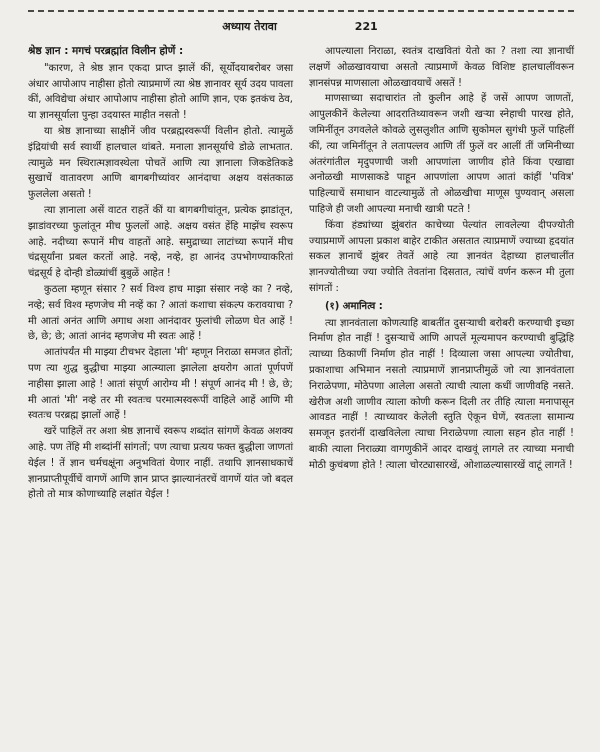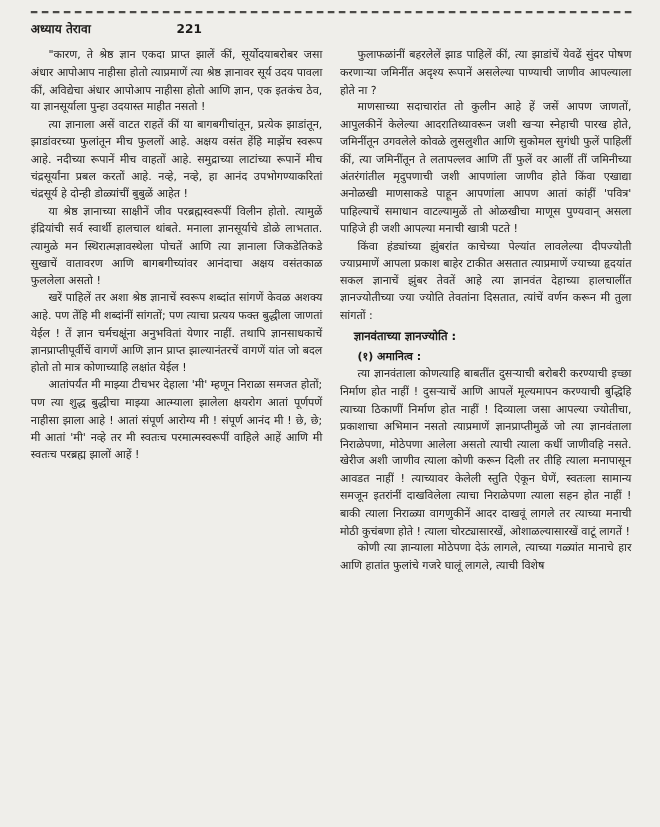--- a/index.html
+++ b/index.html
@@ -19,21 +19,21 @@
     box-sizing: border-box;
     padding: 8px 26px 10px 28px;
   }
   .top-rule {
     border-top: 2px dashed #4a4946;
     height: 0;
     margin: 2px 0 6px 0;
   }
   .header-row {
     display: flex;
-    justify-content: flex-start;
+    justify-content: center;
     align-items: baseline;
     gap: 78px;
     font-size: 11px;
     font-weight: bold;
     margin-bottom: 10px;
     padding-right: 2px;
   }
   .columns {
     display: flex;
     gap: 16px;
@@ -73,32 +73,32 @@
   <div class="top-rule"></div>
 
   <div class="header-row">
     <span>अध्याय तेरावा</span>
     <span>221</span>
   </div>
 
   <div class="columns">
 
     <div class="col">
+      <h3>श्रेष्ठ ज्ञान : मगचं परब्रह्मांत विलीन होणें :</h3>
       <p>"कारण, ते श्रेष्ठ ज्ञान एकदा प्राप्त झालें कीं, सूर्योदयाबरोबर जसा अंधार आपोआप नाहीसा होतो त्याप्रमाणें त्या श्रेष्ठ ज्ञानावर सूर्य उदय पावला कीं, अविद्येचा अंधार आपोआप नाहीसा होतो आणि ज्ञान, एक इतकंच ठेव, या ज्ञानसूर्याला पुन्हा उदयास्त माहीत नसतो !</p>
+      <p>या श्रेष्ठ ज्ञानाच्या साक्षीनें जीव परब्रह्मस्वरूपीं विलीन होतो. त्यामुळें इंद्रियांची सर्व स्वार्थी हालचाल थांबते. मनाला ज्ञानसूर्याचे डोळे लाभतात. त्यामुळे मन स्थिरात्मज्ञावस्थेला पोचतें आणि त्या ज्ञानाला जिकडेतिकडे सुखाचें वातावरण आणि बागबगीच्यांवर आनंदाचा अक्षय वसंतकाळ फुललेला असतो !</p>
       <p>त्या ज्ञानाला असें वाटत राहतें कीं या बागबगीचांतून, प्रत्येक झाडांतून, झाडांवरच्या फुलांतून मीच फुललों आहे. अक्षय वसंत हेंहि माझेंच स्वरूप आहे. नदीच्या रूपानें मीच वाहतों आहे. समुद्राच्या लाटांच्या रूपानें मीच चंद्रसूर्यांना प्रबल करतों आहे. नव्हे, नव्हे, हा आनंद उपभोगण्याकरितां चंद्रसूर्य हे दोन्ही डोळ्यांचीं बुबुळें आहेत !</p>
-      <p>या श्रेष्ठ ज्ञानाच्या साक्षीनें जीव परब्रह्मस्वरूपीं विलीन होतो. त्यामुळें इंद्रियांची सर्व स्वार्थी हालचाल थांबते. मनाला ज्ञानसूर्याचे डोळे लाभतात. त्यामुळे मन स्थिरात्मज्ञावस्थेला पोचतें आणि त्या ज्ञानाला जिकडेतिकडे सुखाचें वातावरण आणि बागबगीच्यांवर आनंदाचा अक्षय वसंतकाळ फुललेला असतो !</p>
+      <p>कुठला म्हणून संसार ? सर्व विश्व हाच माझा संसार नव्हे का ? नव्हे, नव्हे; सर्व विश्व म्हणजेच मी नव्हें का ? आतां कशाचा संकल्प करावयाचा ? मी आतां अनंत आणि अगाध अशा आनंदावर फुलांची लोळण घेत आहें ! छे, छे; छे; आतां आनंद म्हणजेच मी स्वतः आहें !</p>
+      <p>आतांपर्यंत मी माझ्या टीचभर देहाला 'मी' म्हणून निराळा समजत होतों; पण त्या शुद्ध बुद्धीचा माझ्या आत्म्याला झालेला क्षयरोग आतां पूर्णपणें नाहीसा झाला आहे ! आतां संपूर्ण आरोग्य मी ! संपूर्ण आनंद मी ! छे, छे; मी आतां 'मी' नव्हे तर मी स्वतःच परमात्मस्वरूपीं वाहिले आहें आणि मी स्वतःच परब्रह्म झालों आहें !</p>
       <p>खरें पाहिलें तर अशा श्रेष्ठ ज्ञानाचें स्वरूप शब्दांत सांगणें केवळ अशक्य आहे. पण तेंहि मी शब्दांनीं सांगतों; पण त्याचा प्रत्यय फक्त बुद्धीला जाणतां येईल ! तें ज्ञान चर्मचक्षूंना अनुभवितां येणार नाहीं. तथापि ज्ञानसाधकाचें ज्ञानप्राप्तीपूर्वीचें वागणें आणि ज्ञान प्राप्त झाल्यानंतरचें वागणें यांत जो बदल होतो तो मात्र कोणाच्याहि लक्षांत येईल !</p>
-      <p>आतांपर्यंत मी माझ्या टीचभर देहाला 'मी' म्हणून निराळा समजत होतों; पण त्या शुद्ध बुद्धीचा माझ्या आत्म्याला झालेला क्षयरोग आतां पूर्णपणें नाहीसा झाला आहे ! आतां संपूर्ण आरोग्य मी ! संपूर्ण आनंद मी ! छे, छे; मी आतां 'मी' नव्हे तर मी स्वतःच परमात्मस्वरूपीं वाहिले आहें आणि मी स्वतःच परब्रह्म झालों आहें !</p>
     </div>
 
     <div class="col">
-      <p>फुलाफळांनीं बहरलेलें झाड पाहिलें कीं, त्या झाडांचें येवढें सुंदर पोषण करणाऱ्या जमिनींत अदृश्य रूपानें असलेल्या पाण्याची जाणीव आपल्याला होते ना ?</p>
+      <p>आपल्याला निराळा, स्वतंत्र दाखवितां येतो का ? तशा त्या ज्ञानाचीं लक्षणें ओळखावयाचा असतो त्याप्रमाणें केवळ विशिष्ट हालचालींवरून ज्ञानसंपन्न माणसाला ओळखावयाचें असतें !</p>
       <p>माणसाच्या सदाचारांत तो कुलीन आहे हें जसें आपण जाणतों, आपुलकीनें केलेल्या आदरातिथ्यावरून जशी खऱ्या स्नेहाची पारख होते, जमिनींतून उगवलेले कोवळे लुसलुशीत आणि सुकोमल सुगंधी फुलें पाहिलीं कीं, त्या जमिनींतून ते लतापल्लव आणि तीं फुलें वर आलीं तीं जमिनीच्या अंतरंगांतील मृदुपणाची जशी आपणांला जाणीव होते किंवा एखाद्या अनोळखी माणसाकडे पाहून आपणांला आपण आतां कांहीं 'पवित्र' पाहिल्याचें समाधान वाटल्यामुळें तो ओळखीचा माणूस पुण्यवान् असला पाहिजे ही जशी आपल्या मनाची खात्री पटते !</p>
       <p>किंवा हंड्यांच्या झुंबरांत काचेच्या पेल्यांत लावलेल्या दीपज्योती ज्याप्रमाणें आपला प्रकाश बाहेर टाकीत असतात त्याप्रमाणें ज्याच्या हृदयांत सकल ज्ञानाचें झुंबर तेवतें आहे त्या ज्ञानवंत देहाच्या हालचालींत ज्ञानज्योतीच्या ज्या ज्योति तेवतांना दिसतात, त्यांचें वर्णन करून मी तुला सांगतों :</p>
-      <h3 class="inner">ज्ञानवंताच्या ज्ञानज्योति :</h3>
       <p class="subhead">(१) अमानित्व :</p>
       <p>त्या ज्ञानवंताला कोणत्याहि बाबतींत दुसऱ्याची बरोबरी करण्याची इच्छा निर्माण होत नाहीं ! दुसऱ्याचें आणि आपलें मूल्यमापन करण्याची बुद्धिहि त्याच्या ठिकाणीं निर्माण होत नाहीं ! दिव्याला जसा आपल्या ज्योतीचा, प्रकाशाचा अभिमान नसतो त्याप्रमाणें ज्ञानप्राप्तीमुळें जो त्या ज्ञानवंताला निराळेपणा, मोठेपणा आलेला असतो त्याची त्याला कधीं जाणीवहि नसते. खेरीज अशी जाणीव त्याला कोणी करून दिली तर तीहि त्याला मनापासून आवडत नाहीं ! त्याच्यावर केलेली स्तुति ऐकून घेणें, स्वतःला सामान्य समजून इतरांनीं दाखविलेला त्याचा निराळेपणा त्याला सहन होत नाहीं ! बाकी त्याला निराळ्या वागणुकीनें आदर दाखवूं लागले तर त्याच्या मनाची मोठी कुचंबणा होते ! त्याला चोरट्यासारखें, ओशाळल्यासारखें वाटूं लागतें !</p>
-      <p>कोणी त्या ज्ञान्याला मोठेपणा देऊं लागले, त्याच्या गळ्यांत मानाचे हार आणि हातांत फुलांचे गजरे घालूं लागले, त्याची विशेष</p>
     </div>
 
   </div>
 
 </div>
 
 </body></html>

